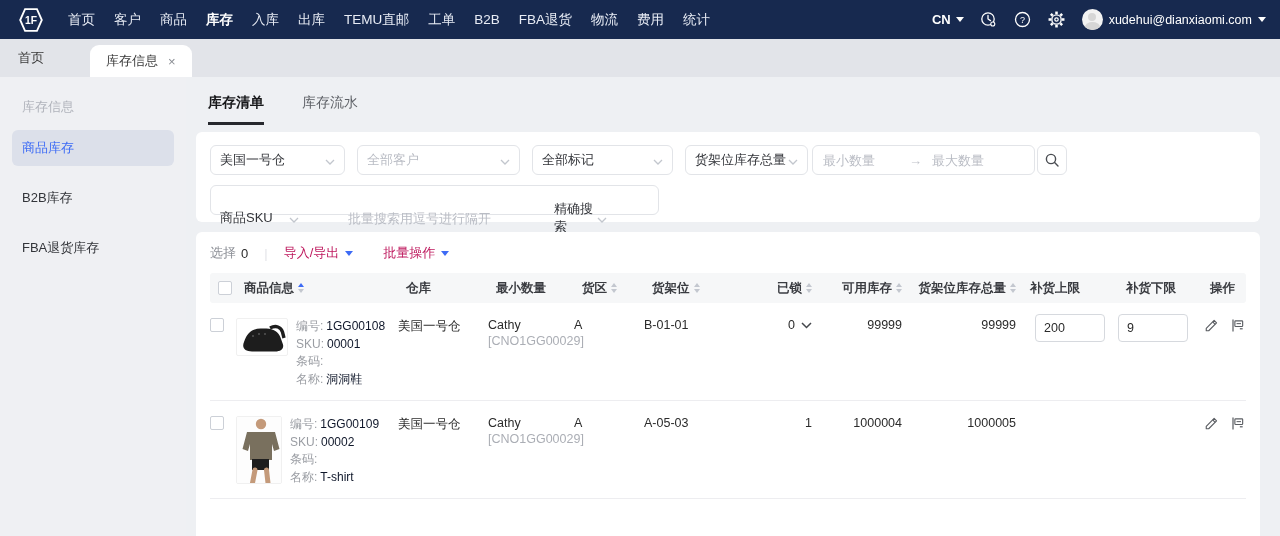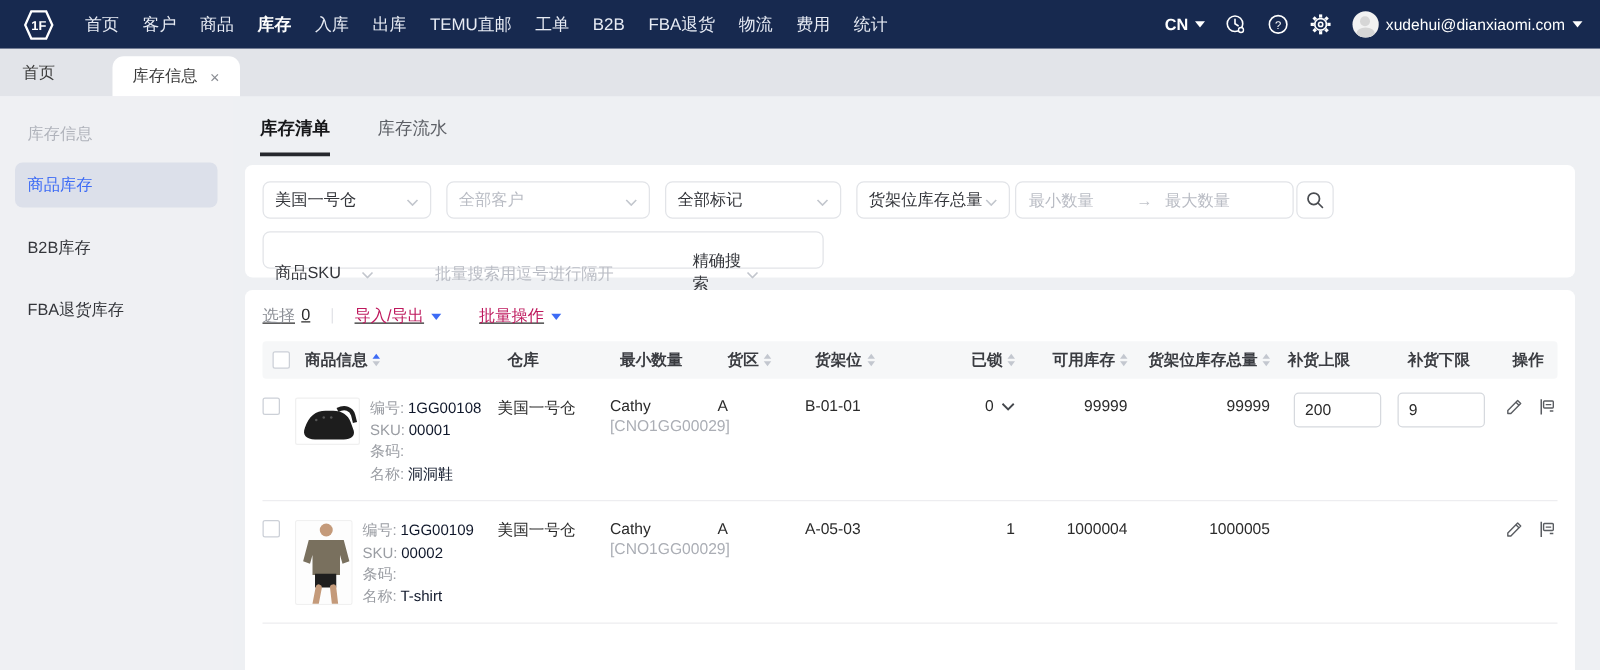--- a/index.html
+++ b/index.html
@@ -61,21 +61,21 @@
   .cseg input::placeholder { color:#b9bcc4; }
 
   .card2 { left:10px; top:155px; width:1064px; height:310px; }
   .zone-row { display:flex; align-items:flex-end; padding:13px 14px 0 14px; border-bottom:1px solid #ececef; }
   .zone-tabs { display:flex; gap:33px; }
   .z-tab { font-size:13px; color:#5d6066; padding-bottom:11px; border-bottom:3px solid transparent; cursor:pointer; }
   .z-tab.active { color:#17181a; font-weight:bold; border-bottom-color:#26282d; }
   .hide-zero { margin-left:auto; display:flex; align-items:center; gap:7px; font-size:12.5px; color:#33353a; padding-bottom:11px; }
   .cb { width:14px; height:14px; border:1px solid #ccd0d7; border-radius:2px; background:#fff; display:inline-block; flex:0 0 auto; cursor:pointer; }
 
-  .toolbar { display:flex; align-items:flex-start; padding:12px 14px 11px 14px; font-size:13px;text-decoration:underline; }
+  .toolbar { display:flex; align-items:center; padding:12px 14px 11px 14px; font-size:13px; }
   .sel-label { color:#8b8e95; }
   .sel-count { color:#2b2b2b; margin-left:5px; }
   .tb-div { color:#e3e4e8; margin:0 16px; }
   .blue-act { color:#be185d; display:flex; align-items:center; gap:6px; cursor:pointer; }
   .blue-act + .blue-act { margin-left:30px; }
   .caret-blue { width:0; height:0; border-left:4px solid transparent; border-right:4px solid transparent; border-top:5px solid #3d6bf5; }
 
   .thead, .trow { display:flex; margin:0 14px; }
   .thead { background:#f6f7f8; border-radius:3px; height:30px; align-items:center; font-size:12.5px; color:#3a3c41; font-weight:bold; }
   .hc { display:flex; align-items:center; gap:4px; padding-left:8px; }

